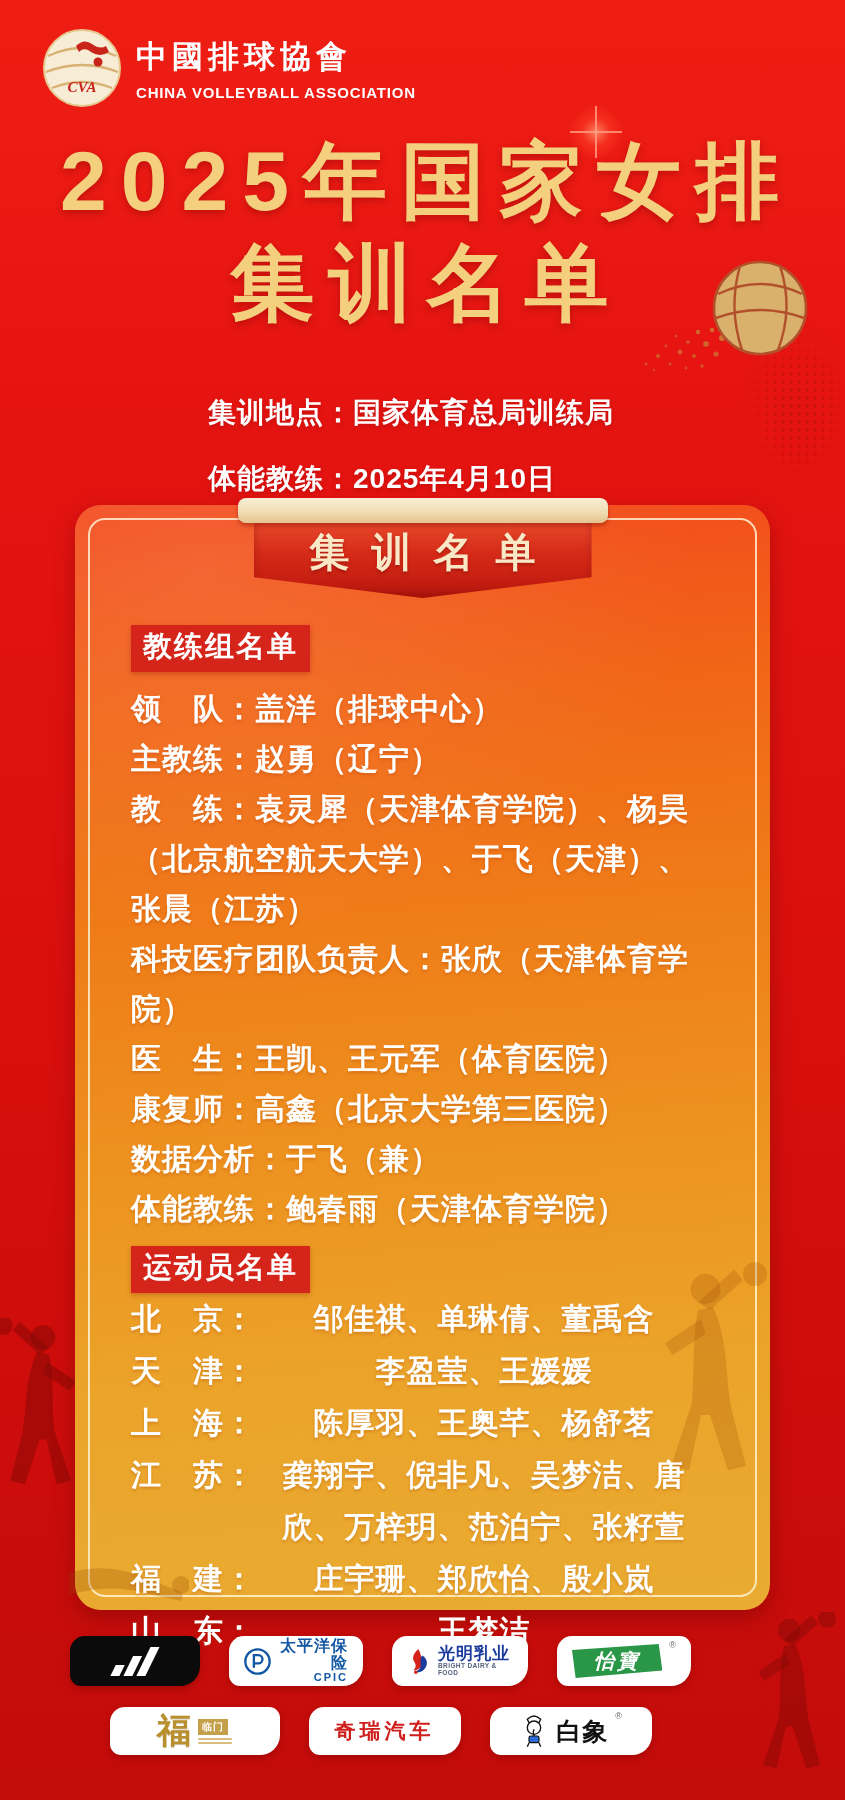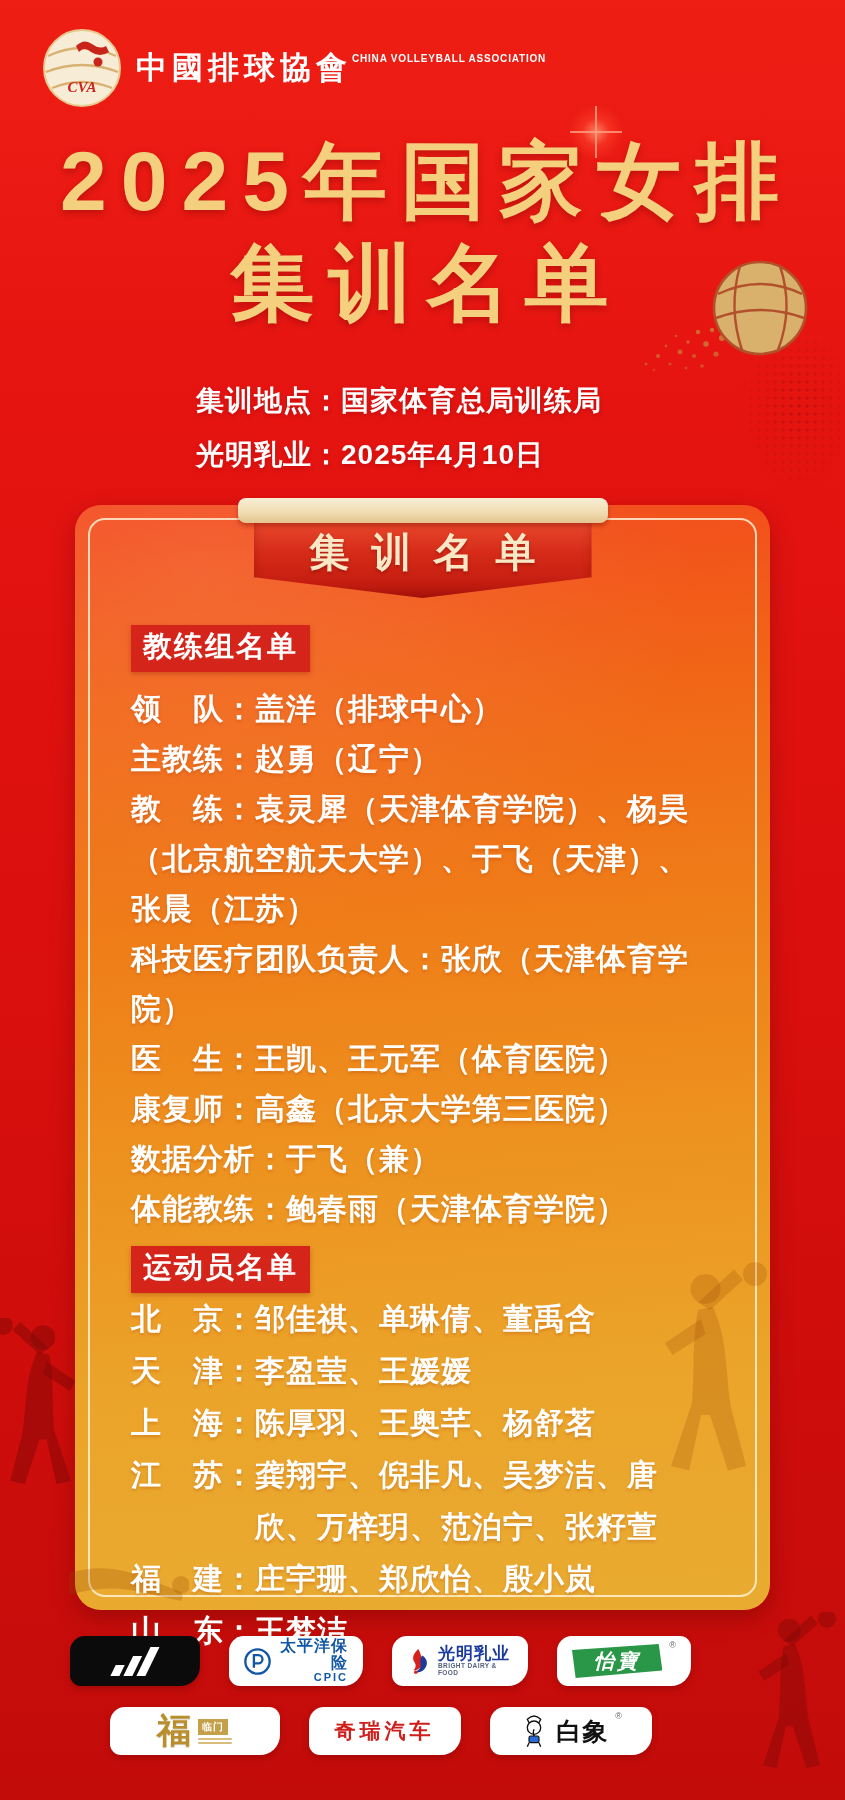--- a/index.html
+++ b/index.html
@@ -4,43 +4,43 @@
 <style>
   html,body{margin:0;padding:0;background:#1a1a1a;}
   .poster{
     position:relative;width:845px;height:1800px;overflow:hidden;
     font-family:"Liberation Sans","DejaVu Sans",sans-serif;
     background:linear-gradient(180deg,#ef1e14 0%,#e51411 22%,#dc100e 48%,#cf0d0b 75%,#c20c0a 100%);
   }
   
   .assoc{position:absolute;top:28px;left:42px;display:flex;align-items:center;gap:14px;}
   .emblem{width:80px;height:80px;flex:none;}
-  .assoc-text{display:flex;}
+  .assoc-text{display:flex;flex-direction:column;}
   .assoc-zh{color:#fff;font-size:31px;font-weight:800;letter-spacing:5px;font-family:"Liberation Serif","DejaVu Serif",serif;}
-  .assoc-en{color:#fff;font-size:10px;font-weight:700;letter-spacing:.8px;margin-top:6px;}
+  .assoc-en{color:#fff;font-size:15px;font-weight:700;letter-spacing:.8px;margin-top:6px;}
   
   .flare{position:absolute;left:568px;top:104px;width:56px;height:56px;
     background:radial-gradient(circle,rgba(255,130,100,.95) 0%,rgba(255,70,45,.45) 35%,rgba(255,60,40,0) 70%);}
   .flare::before,.flare::after{content:"";position:absolute;background:rgba(255,160,130,.8);}
   .flare::before{left:27px;top:2px;width:2px;height:52px;}
   .flare::after{top:27px;left:2px;height:2px;width:52px;}
   .speckle{position:absolute;right:-14px;top:322px;width:120px;height:170px;
     background-image:radial-gradient(rgba(165,16,10,.55) 1.4px,transparent 2px);
     background-size:8px 8px;
     -webkit-mask-image:radial-gradient(closest-side,#000,transparent);
     mask-image:radial-gradient(closest-side,#000,transparent);}
   
   .title{position:absolute;top:130px;left:8px;right:0;text-align:center;
     color:#f3cf7e;font-weight:900;font-size:84px;line-height:102px;letter-spacing:14px;
     text-shadow:0 3px 7px rgba(110,0,0,.35);}
   .ball-graphic{position:absolute;left:628px;top:246px;width:190px;height:140px;}
   
   .info{position:absolute;top:374px;left:196px;color:#fff;font-weight:800;
     font-size:28px;line-height:54px;letter-spacing:1px;text-shadow:0 2px 4px rgba(120,0,0,.3);}
-  .info p{margin:0;}
+  .info p{margin:12px;}
   
   .card{position:absolute;left:75px;top:505px;width:695px;height:1105px;border-radius:26px;
     background:linear-gradient(176deg,#f34a1d 0%,#f16517 18%,#ef7d18 38%,#ed921f 58%,#ebа42a 75%,#e9aa30 100%);
     background:linear-gradient(176deg,#f34a1d 0%,#f16517 18%,#ef7d18 38%,#ed921f 58%,#eba42a 78%,#e9ab31 100%);
     box-shadow:0 8px 22px rgba(90,0,0,.35);}
   .card-border{position:absolute;inset:13px;border:2px solid rgba(255,244,216,.82);border-radius:17px;pointer-events:none;}
   .card-sheen{position:absolute;inset:0;border-radius:26px;pointer-events:none;
     background:radial-gradient(120% 55% at 18% 6%,rgba(255,255,255,.10),rgba(255,255,255,0) 60%);}
   
   .ribbon{position:absolute;left:50%;transform:translateX(-50%);top:-7px;width:370px;z-index:3;}
@@ -57,21 +57,21 @@
   
   .card-content{position:absolute;top:120px;left:56px;right:57px;}
   .tag{display:inline-block;background:#d5251b;color:#fff;font-size:29px;font-weight:800;
     padding:2px 12px 5px;letter-spacing:2px;box-shadow:0 2px 5px rgba(130,10,0,.3);}
   .staff{margin:12px 0 10px;}
   .staff p{margin:0;color:#fff;font-weight:800;font-size:30px;line-height:50px;letter-spacing:1px;
     text-shadow:0 2px 3px rgba(160,55,0,.28);}
   .athletes{margin-top:12px;}
   .athletes .tag{margin-bottom:0;}
   .arow{display:flex;color:#fff;font-weight:800;font-size:30px;line-height:52px;letter-spacing:1px;
-    text-shadow:0 2px 3px rgba(160,55,0,.28);}
+    text-shadow:0 2px 3px rgba(160,55,0,.28);text-align:center;}
   .arow:first-of-type{margin-top:12px;}
   .alabel{white-space:pre;flex:none;}
   .avalue{flex:1;}
   
   .sil{position:absolute;pointer-events:none;}
   .sil svg{width:100%;height:100%;}
   .sil-card-right{right:-18px;top:755px;width:150px;height:220px;color:rgba(150,70,0,.22);transform:scaleX(-1);}
   .sil-card-left{left:-6px;top:1038px;width:120px;height:90px;color:rgba(150,70,0,.25);}
   .sil-bg-left{left:-28px;top:1318px;width:130px;height:170px;color:rgba(130,8,6,.5);position:absolute;}
   .sil-bg-right{right:-20px;bottom:28px;width:140px;height:160px;color:rgba(130,8,6,.45);position:absolute;transform:scaleX(-1);}
@@ -156,21 +156,21 @@
       <circle cx="132" cy="62" r="46" fill="none" stroke="#b2502c" stroke-width="2.6"></circle>
       <path d="M90 48 Q132 28 174 48" fill="none" stroke="#b2502c" stroke-width="2.4"></path>
       <path d="M88 72 Q132 56 176 72" fill="none" stroke="#b2502c" stroke-width="2.4"></path>
       <path d="M112 20 Q100 62 114 104" fill="none" stroke="#b2502c" stroke-width="2.4"></path>
       <path d="M152 20 Q166 62 150 104" fill="none" stroke="#b2502c" stroke-width="2.4"></path>
     </svg>
   </div>
 
   <div class="info">
     <p>集训地点：国家体育总局训练局</p>
-    <p>光明乳业：2025年4月10日</p>
+    <p>体能教练：2025年4月10日</p>
   </div>
 
   <div class="sil sil-bg-left">
     <svg viewBox="0 0 100 140" fill="currentColor">
       <circle cx="55" cy="16" r="10"></circle>
         <circle cx="22" cy="6" r="8"></circle>
       <path d="M52 30 L30 10 L36 3 L60 25 Z"></path>
       <path d="M50 28 C40 50 42 70 38 95 L28 134 L40 137 L52 100 L58 100 L66 137 L78 134 L64 92 C62 66 64 50 60 30 Z"></path>
       <path d="M58 36 L82 52 L77 60 L55 46 Z"></path>
     </svg>

